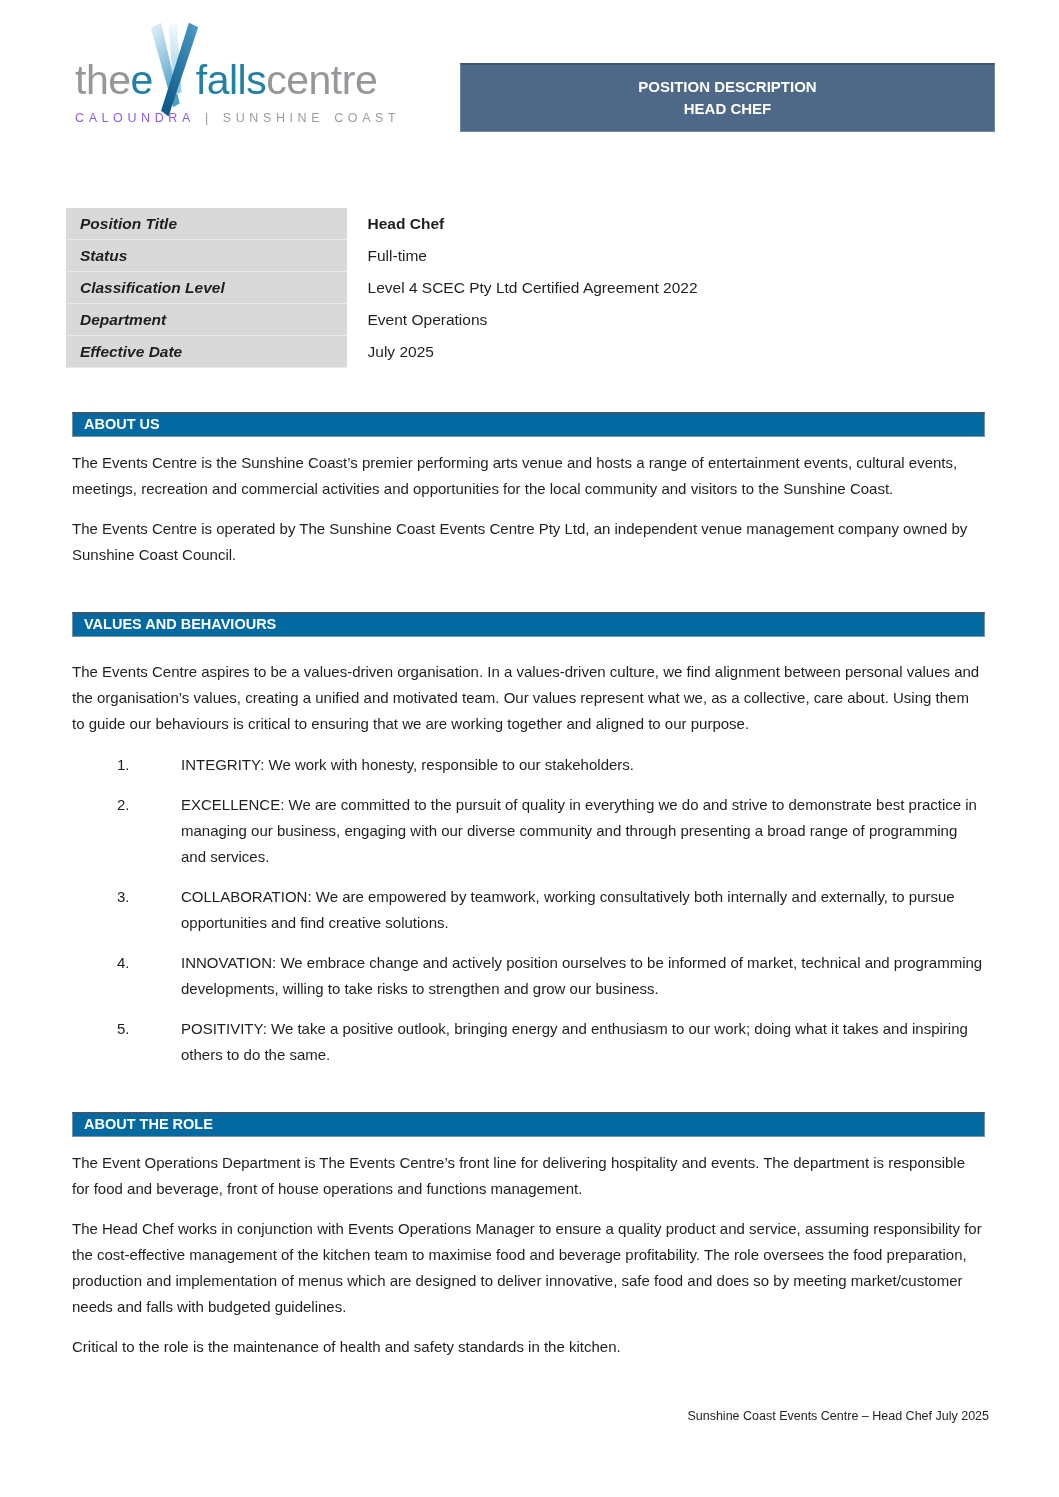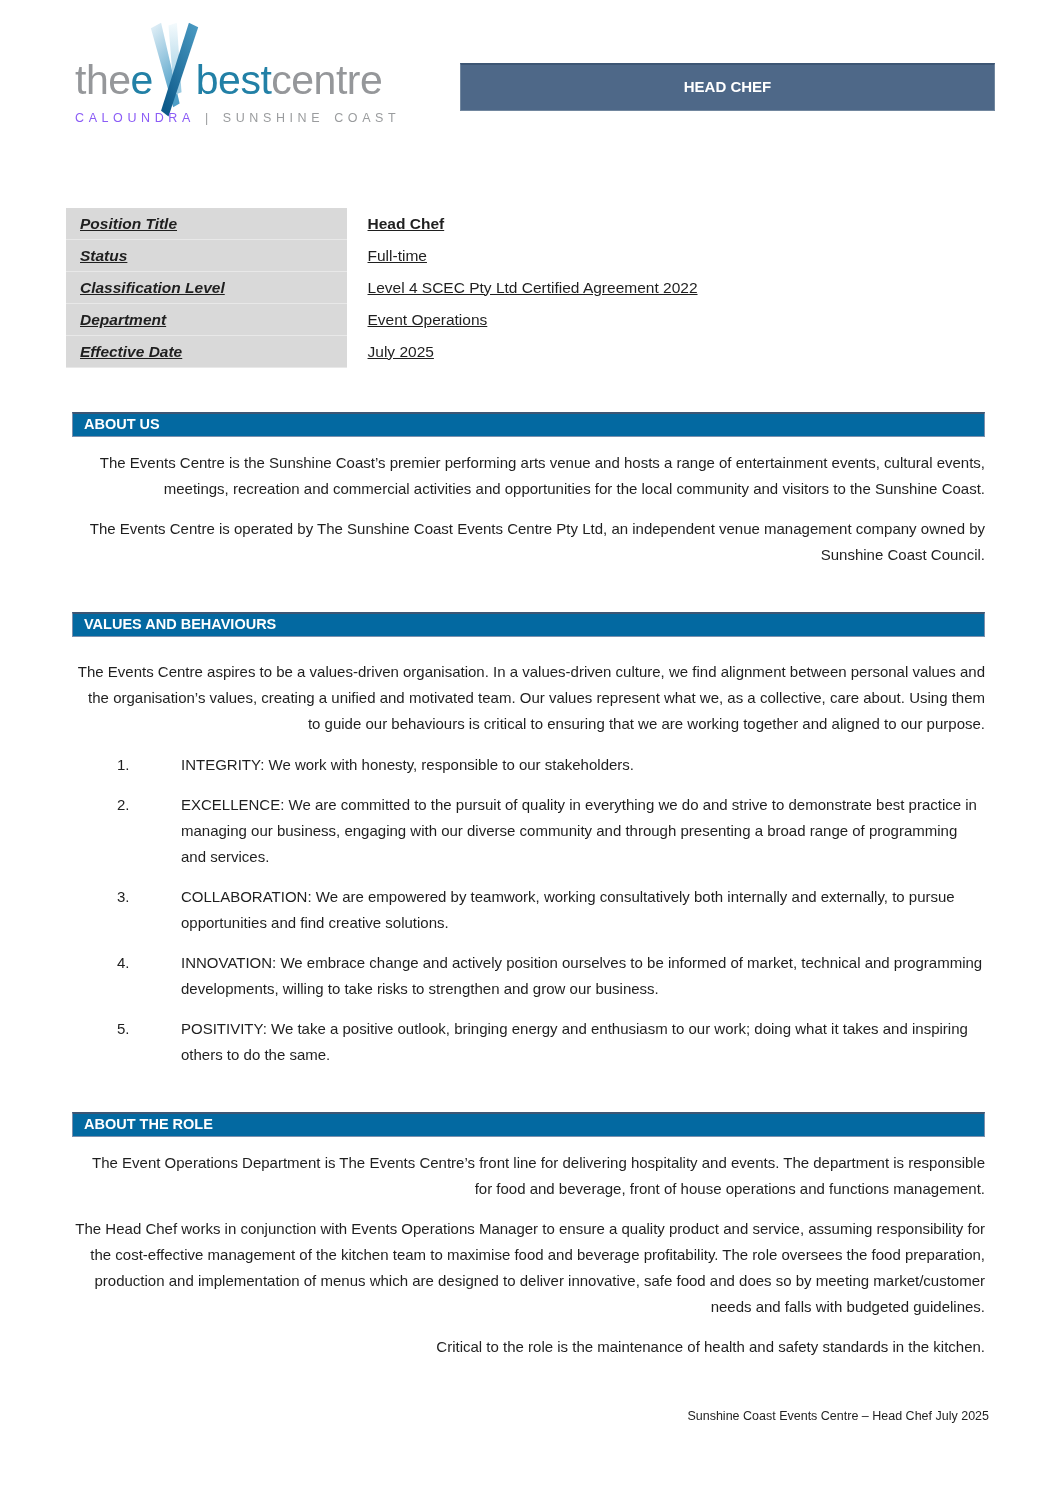--- a/index.html
+++ b/index.html
@@ -76,21 +76,20 @@
   
   .info-table {
     border-collapse: collapse;
     margin-top: 68px;
     margin-left: -6px;
   }
   .info-table td {
     font-size: 15.5px;
     vertical-align: middle;
     padding: 6.5px 10px;
-    text-decoration: underline;
   }
   .info-table td.lbl {
     width: 281px;
     background: #d9d9d9;
     font-weight: bold;
     font-style: italic;
     padding-left: 14px;
     border-bottom: 1px solid #e8e8e8;
   }
   .info-table td.val { padding-left: 21px; width: 640px; }
@@ -106,21 +105,20 @@
     font-weight: bold;
     font-size: 14.5px;
     padding: 2px 10px 4px 11px;
   }
   .section-bar.first { margin-top: 44px; }
 
   p.body-text {
     font-size: 15px;
     line-height: 26px;
     margin-top: 13px;
-    text-align: right;
   }
   p.body-text.gap { margin-top: 14px; }
 
   
   .vlist { margin: 15px 0 0 45px; }
   .vitem {
     display: flex;
     font-size: 15px;
     line-height: 26px;
     margin-bottom: 14px;
@@ -161,29 +159,30 @@
             </linearGradient>
             <linearGradient id="gC" x1="1" y1="0" x2="0.25" y2="1">
               <stop offset="0" stop-color="#4c9cc4"></stop>
               <stop offset="1" stop-color="#0d5a8a"></stop>
             </linearGradient>
           </defs>
           <polygon points="2,7 13,1 33,88 26,92" fill="url(#gA)"></polygon>
           <polygon points="21,4 30,1 35,76 27,79" fill="url(#gB)"></polygon>
           <polygon points="43,1 53,6 21,102 13,96" fill="url(#gC)"></polygon>
         </svg>
-          <span class="lg-blue">best</span>
+          <span class="lg-blue">falls</span>
           <span class="lg-gray"> centre</span>
       </div>
       <div class="logo-sub">
         <span class="sub-blue">CALOUNDRA</span><span class="sub-sep">|</span><span class="sub-gray">SUNSHINE COAST</span>
       </div>
     </div>
 
     <div class="banner">
+      <div>POSITION DESCRIPTION</div>
       <div>HEAD CHEF</div>
     </div>
   </div>
 
   <div class="main">
 
     <table class="info-table">
       <tbody>
         <tr>
           <td class="lbl">Position Title</td>

